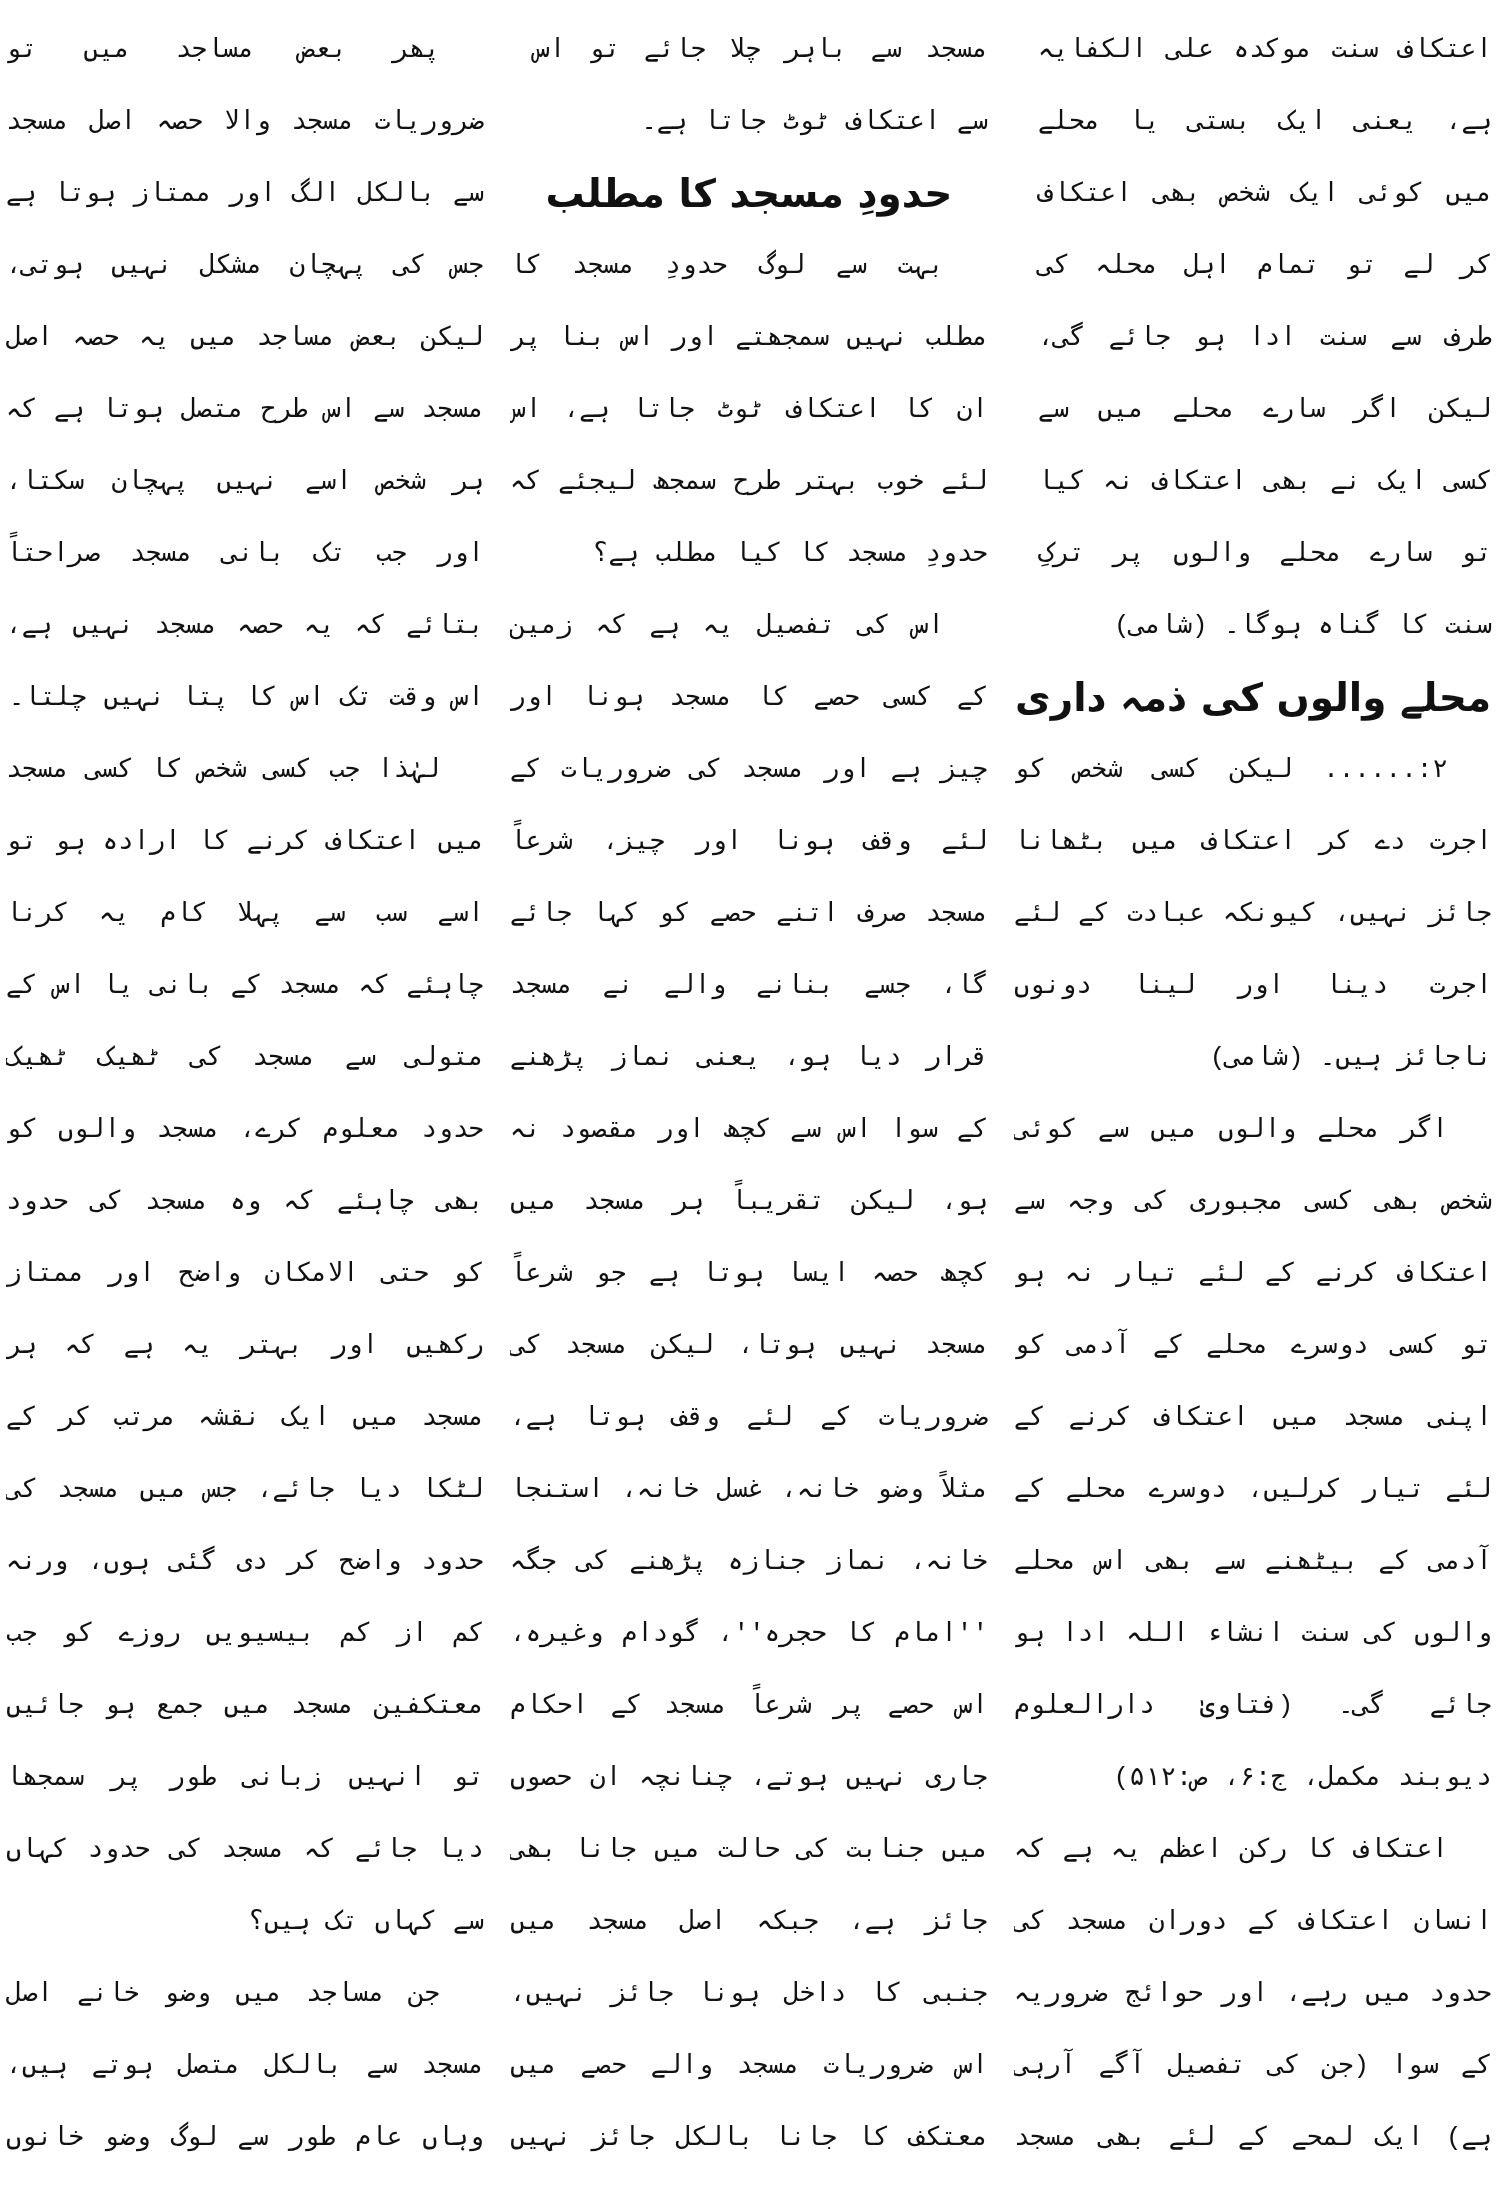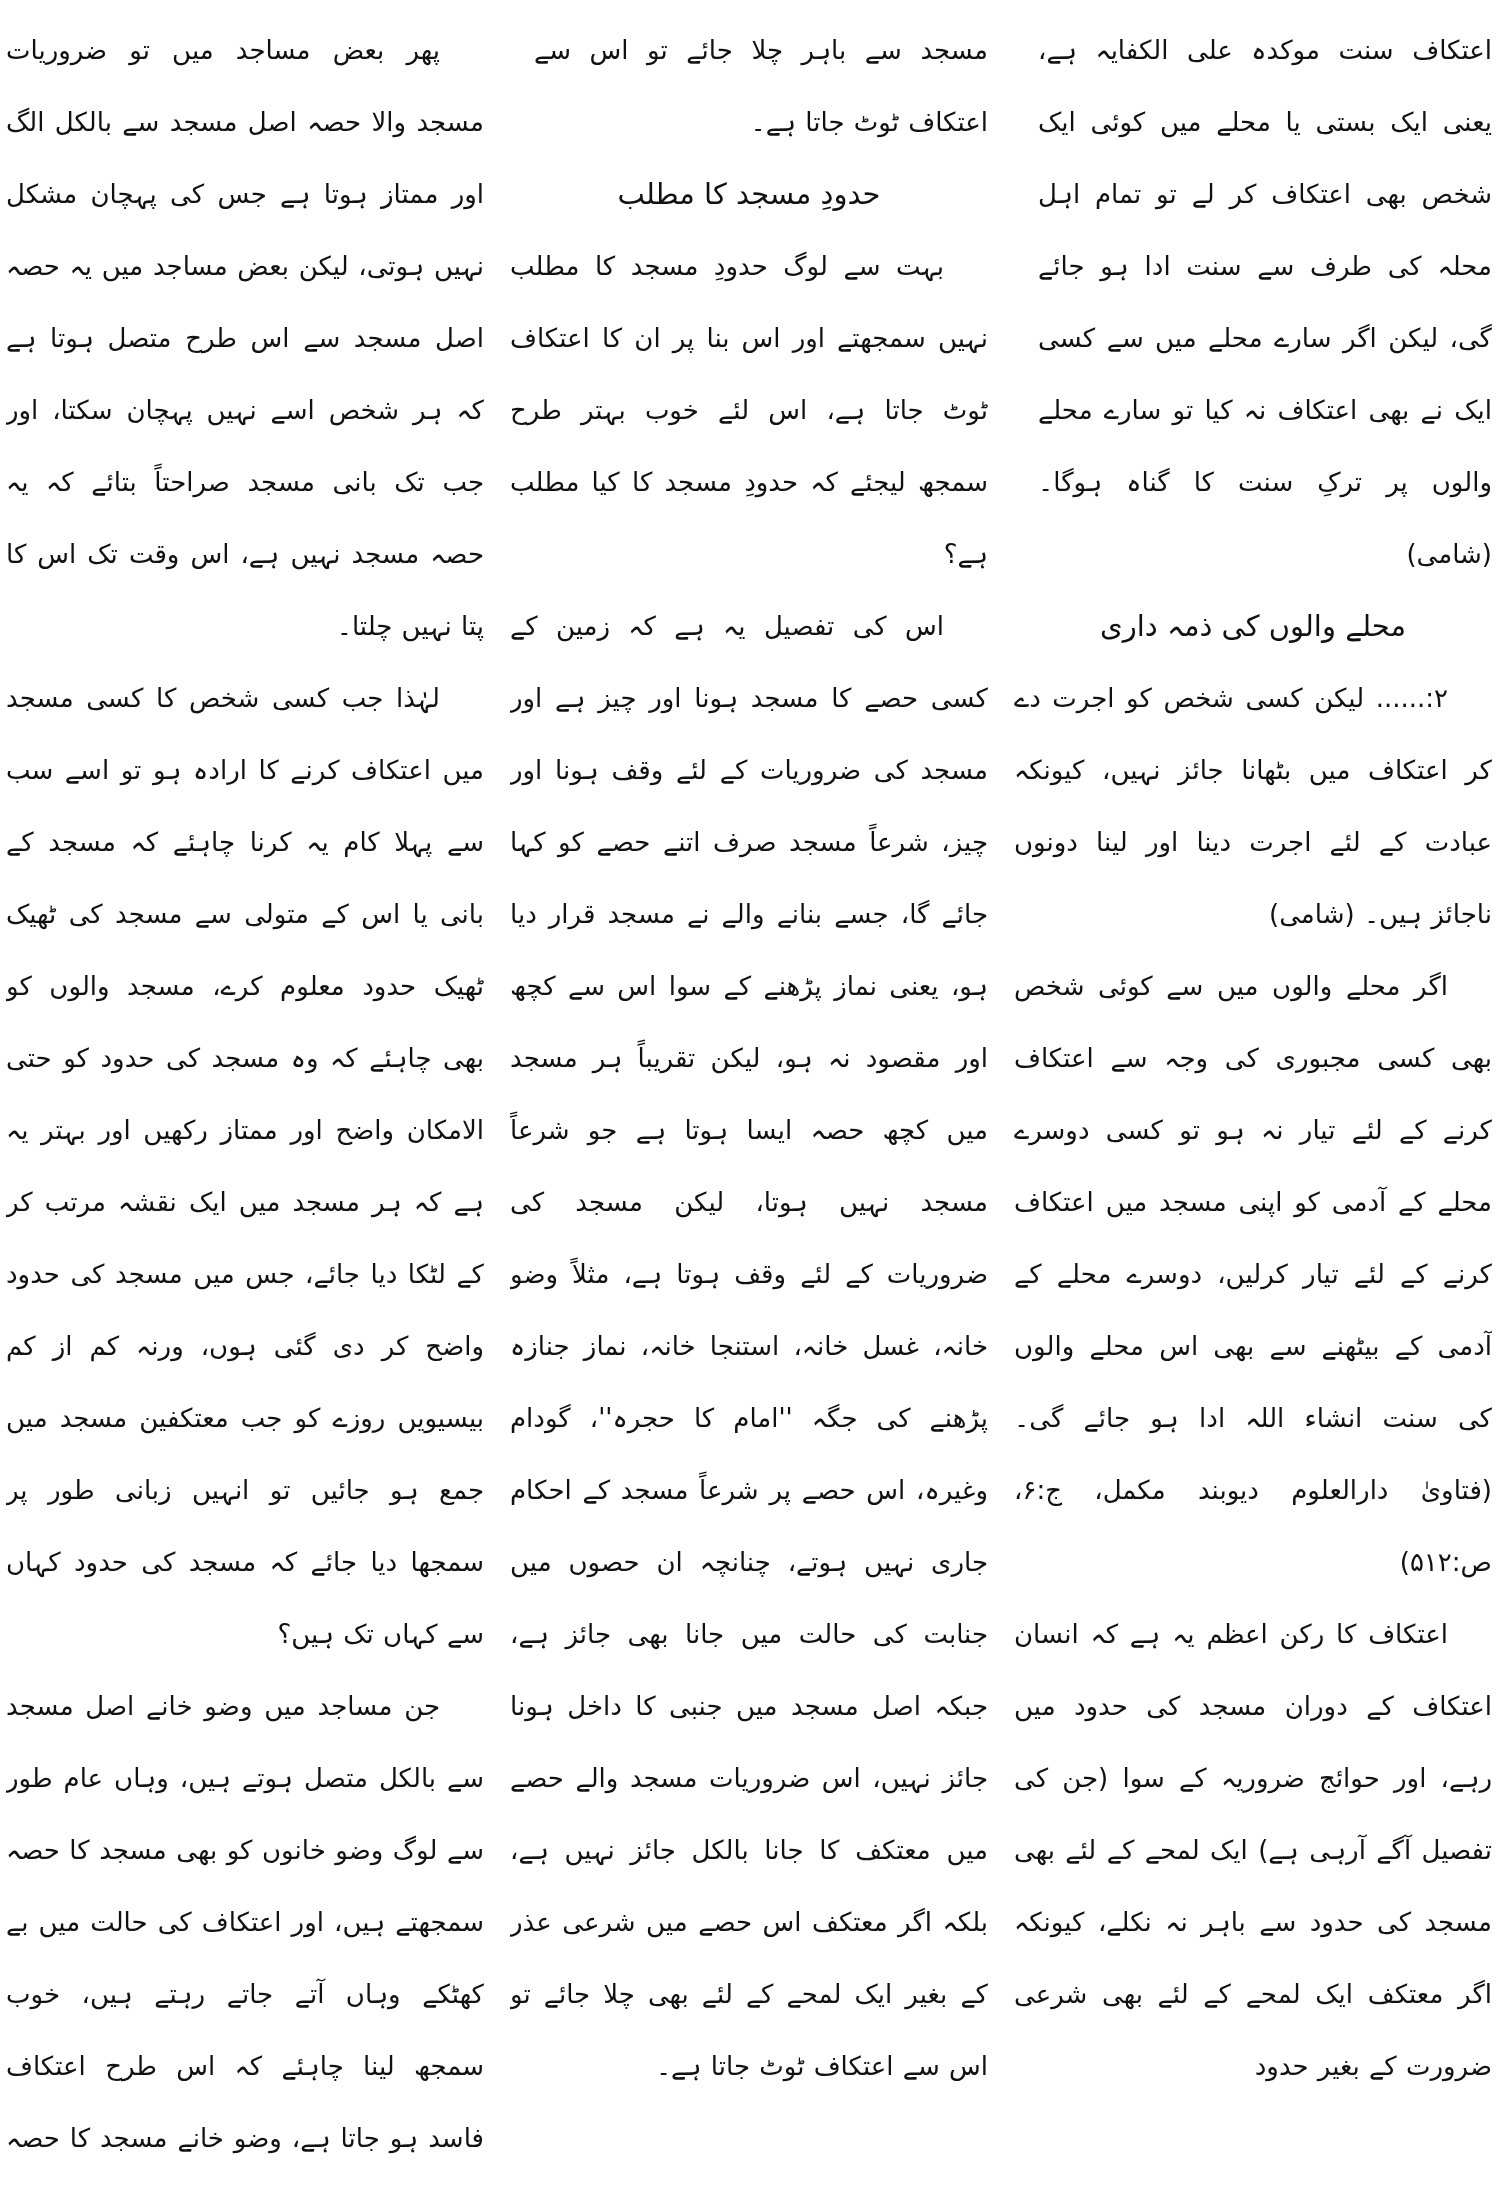--- a/index.html
+++ b/index.html
@@ -34,30 +34,31 @@
     overflow: hidden;
     direction: rtl;
   }
   .para {
     margin: 0;
     font-size: 26px;
     line-height: 72px;
     text-align: justify;
     text-indent: 44px;
     word-spacing: 1px;
+    font-family: Liberation Mono, monospace;
   }
   .para.no-indent {
     text-indent: 0;
     margin-left: 24px;
   }
   .heading {
     margin: 0;
-    font-size: 29px;
+    font-size: 39px;
     line-height: 72px;
-    font-weight: normal;
+    font-weight: bold;
     text-align: center;
     text-indent: 0;
   }
 </style>
 </head>
 <body>
 
 <div class="page">
   <div class="columns">
 

